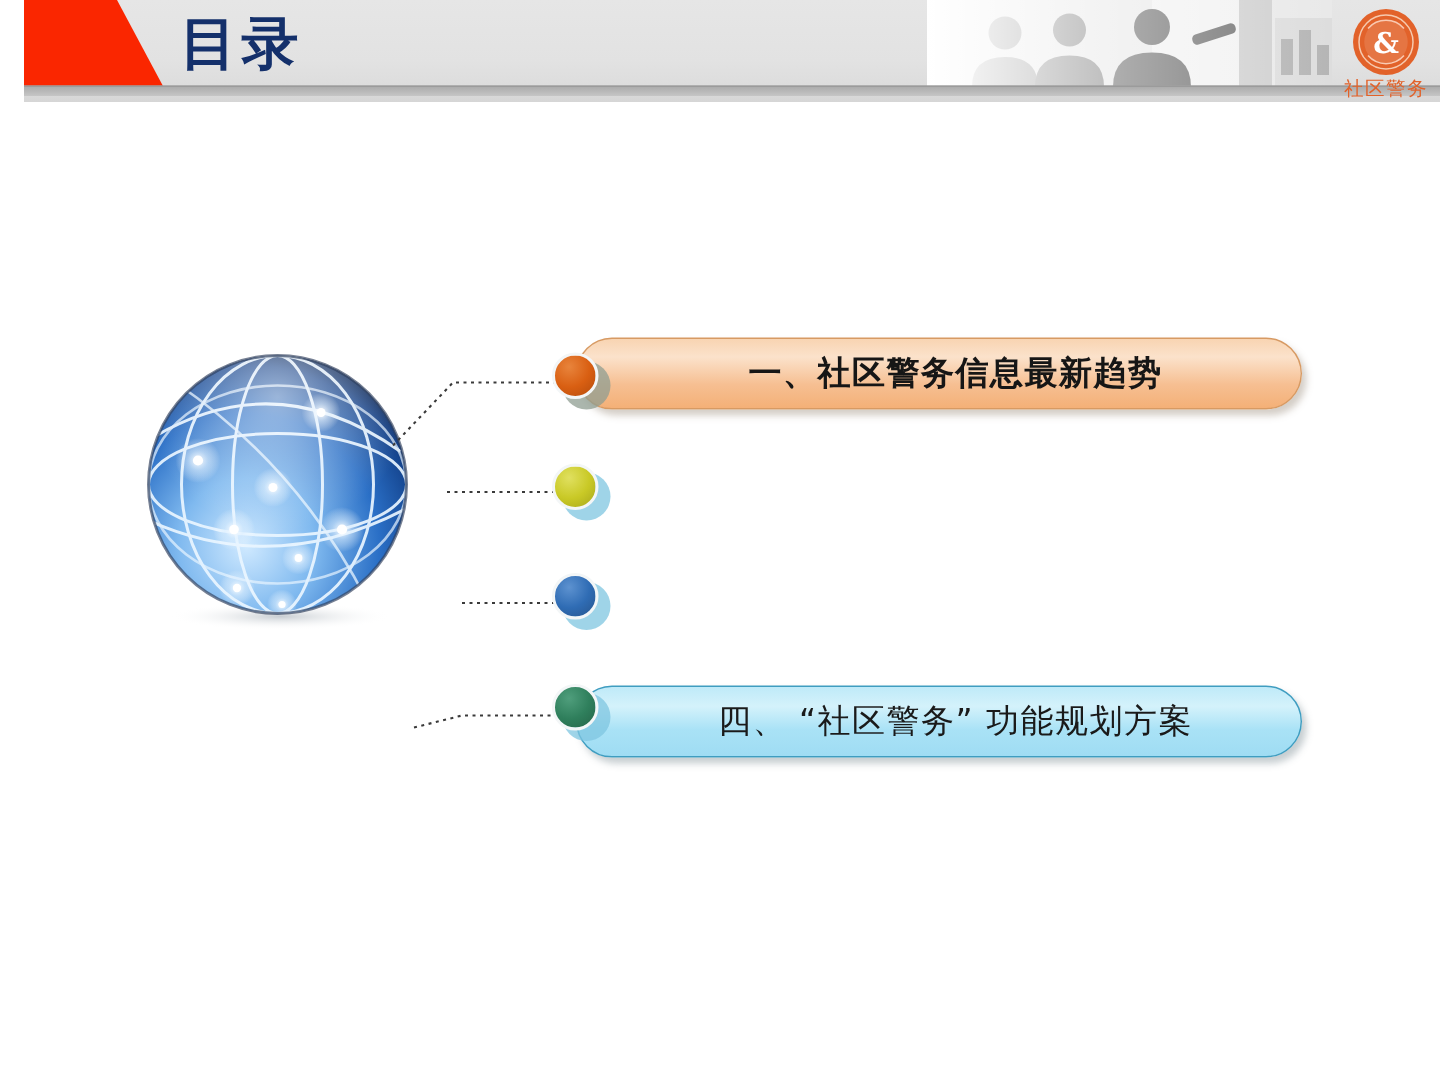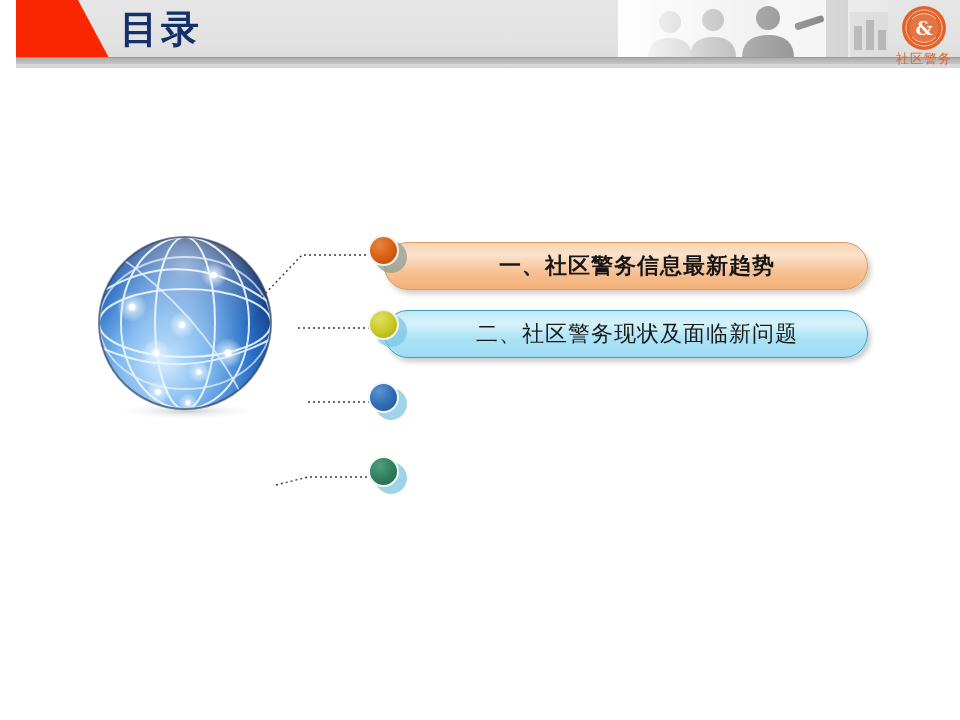--- a/index.html
+++ b/index.html
@@ -320,39 +320,39 @@
     <svg width="960" height="655" viewBox="0 0 960 655" aria-hidden="true">
       <g stroke="#3a3a3a" stroke-width="1.4" fill="none" stroke-dasharray="2 3">
         <path d="M262 232 L302 190 L378 190"></path>
         <path d="M298 263 L378 263"></path>
         <path d="M308 337 L378 337"></path>
         <path d="M276 420 L308 412 L378 412"></path>
       </g>
     </svg>
   </div>
 
-  <div class="pill orange" style="top:177px;">
+  <div class="pill orange" style="top:160px;">
     <span class="pill-label">一、社区警务信息最新趋势</span>
   </div>
   <div class="bullet" style="top:170px;">
     <span class="crescent cres-o"></span>
     <span class="orb orb-o"></span>
   </div>
 
-  <div class="pill blue" style="top:245px;">
-    <span class="pill-label">二、社区警务现状及面临新问题</span>
-  </div>
   <div class="bullet" style="top:244px;">
     <span class="crescent cres-y"></span>
     <span class="orb orb-y"></span>
   </div>
 
   <div class="bullet" style="top:317px;">
     <span class="crescent cres-b"></span>
     <span class="orb orb-b"></span>
   </div>
 
+  <div class="pill blue" style="top:392px;">
+    <span class="pill-label">四、 “社区警务” 功能规划方案</span>
+  </div>
   <div class="bullet" style="top:391px;">
     <span class="crescent cres-g"></span>
     <span class="orb orb-g"></span>
   </div>
 
 </div>
 
 </body></html>

